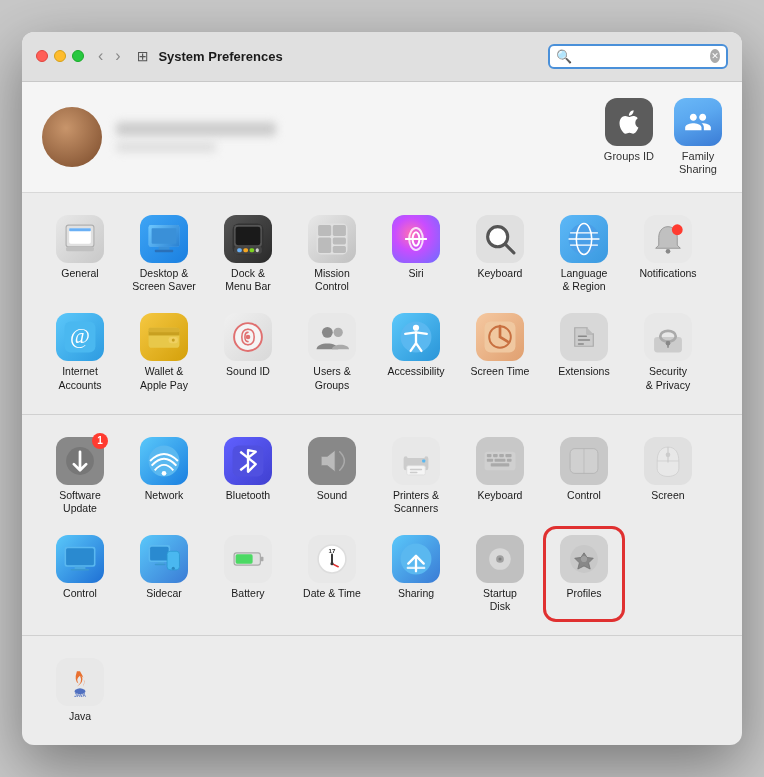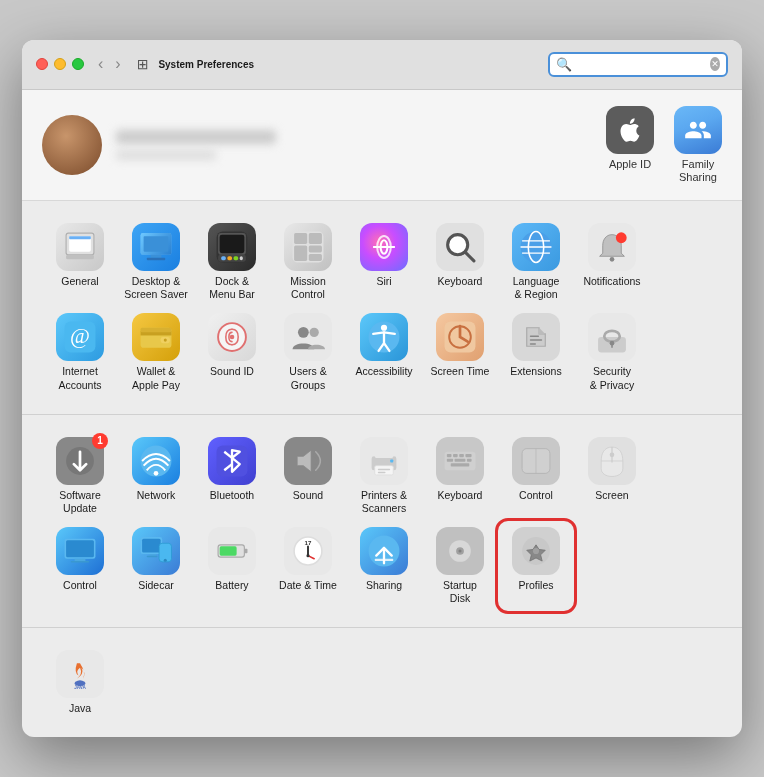--- a/index.html
+++ b/index.html
@@ -61,21 +61,21 @@
       padding: 2px 4px;
     }
 
     .grid-icon {
       color: #555;
       font-size: 14px;
       margin-left: 2px;
     }
 
     .titlebar-title {
-      font-size: 10px;
+      font-size: 13px;
       font-weight: 600;
       color: #1a1a1a;
       flex: 1;
     }
 
     .search-box {
       display: flex;
       align-items: center;
       background: #fff;
       border: 2px solid #4a90d9;
@@ -201,21 +201,21 @@
 
     
     .section {
       padding: 16px 20px;
       border-bottom: 1px solid #d0d0d0;
     }
 
     .icon-grid {
       display: flex;
       flex-wrap: wrap;
-      gap: 0;
+      gap: 8px;
     }
 
     .pref-item {
       display: flex;
       flex-direction: column;
       align-items: center;
       width: 76px;
       cursor: pointer;
       padding: 6px 4px;
       border-radius: 8px;
@@ -328,21 +328,21 @@
         <div class="profile-sub-blurred"></div>
       </div>
     </div>
     <div class="profile-right">
       <div class="profile-right-item">
         <div class="icon-circle-gray">
           <svg width="28" height="28" viewBox="0 0 24 24" fill="white">
             <path d="M18.71 19.5c-.83 1.24-1.71 2.45-3.05 2.47-1.34.03-1.77-.79-3.29-.79-1.53 0-2 .77-3.27.82-1.31.05-2.3-1.32-3.14-2.53C4.25 17 2.94 12.45 4.7 9.39c.87-1.52 2.43-2.48 4.12-2.51 1.28-.02 2.5.87 3.29.87.78 0 2.26-1.07 3.8-.91.65.03 2.47.26 3.64 1.98-.09.06-2.17 1.28-2.15 3.81.03 3.02 2.65 4.03 2.68 4.04-.03.07-.42 1.44-1.38 2.83M13 3.5c.73-.83 1.94-1.46 2.94-1.5.13 1.17-.34 2.35-1.04 3.19-.69.85-1.83 1.51-2.95 1.42-.15-1.15.41-2.35 1.05-3.11z"></path>
           </svg>
         </div>
-        <span class="item-label">Apple ID</span>
+        <span class="item-label">Groups ID</span>
       </div>
       <div class="profile-right-item">
         <div class="icon-circle-blue">
           <svg width="28" height="28" viewBox="0 0 24 24" fill="white">
             <path d="M16 11c1.66 0 2.99-1.34 2.99-3S17.66 5 16 5c-1.66 0-3 1.34-3 3s1.34 3 3 3zm-8 0c1.66 0 2.99-1.34 2.99-3S9.66 5 8 5C6.34 5 5 6.34 5 8s1.34 3 3 3zm0 2c-2.33 0-7 1.17-7 3.5V19h14v-2.5c0-2.33-4.67-3.5-7-3.5zm8 0c-.29 0-.62.02-.97.05 1.16.84 1.97 1.97 1.97 3.45V19h6v-2.5c0-2.33-4.67-3.5-7-3.5z"></path>
           </svg>
         </div>
         <span class="item-label">Family<br>Sharing</span>
       </div>
     </div>

